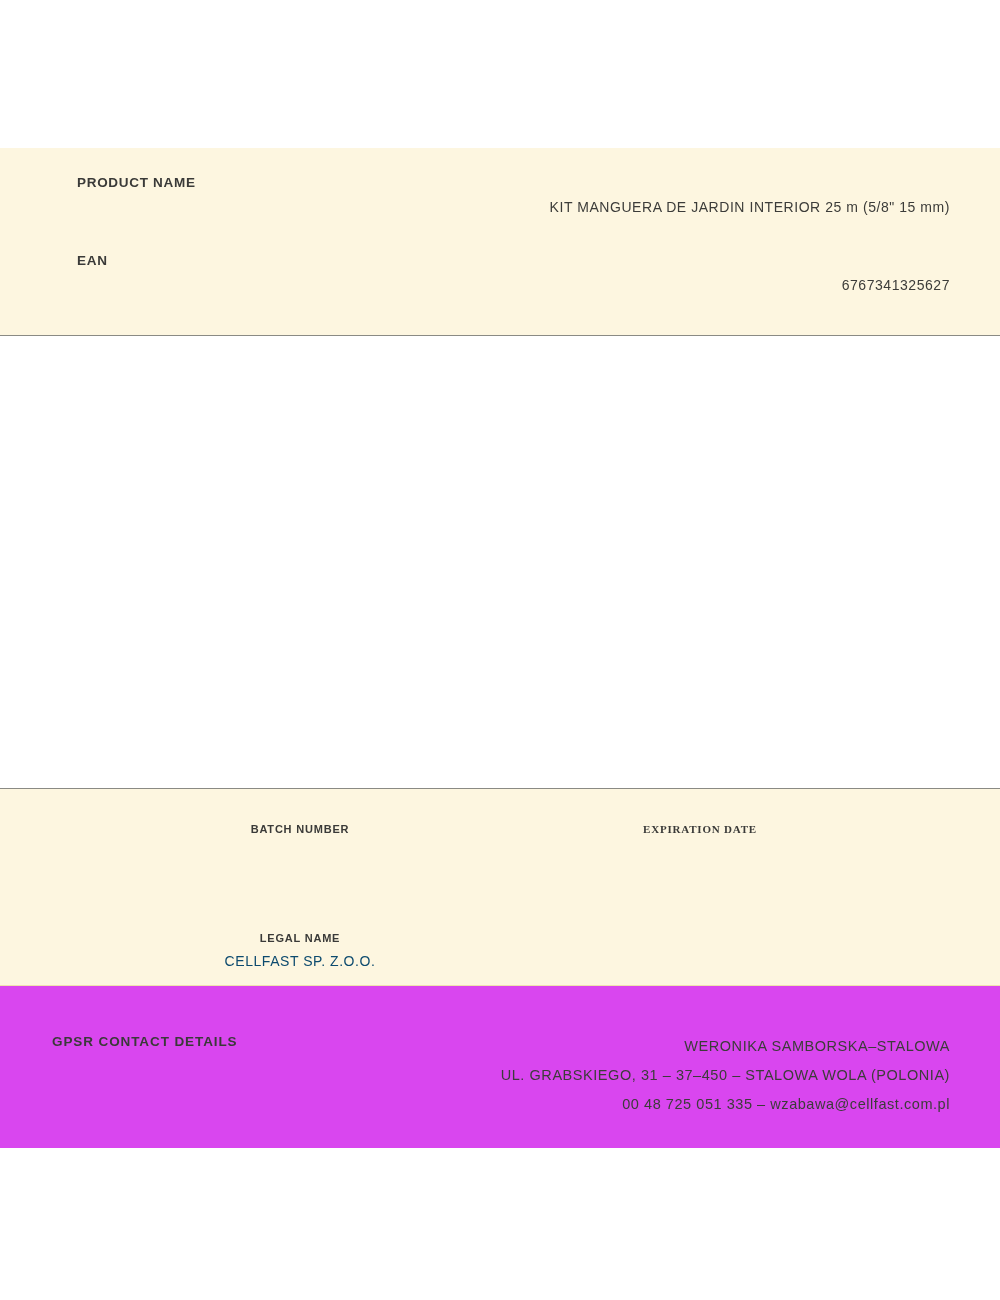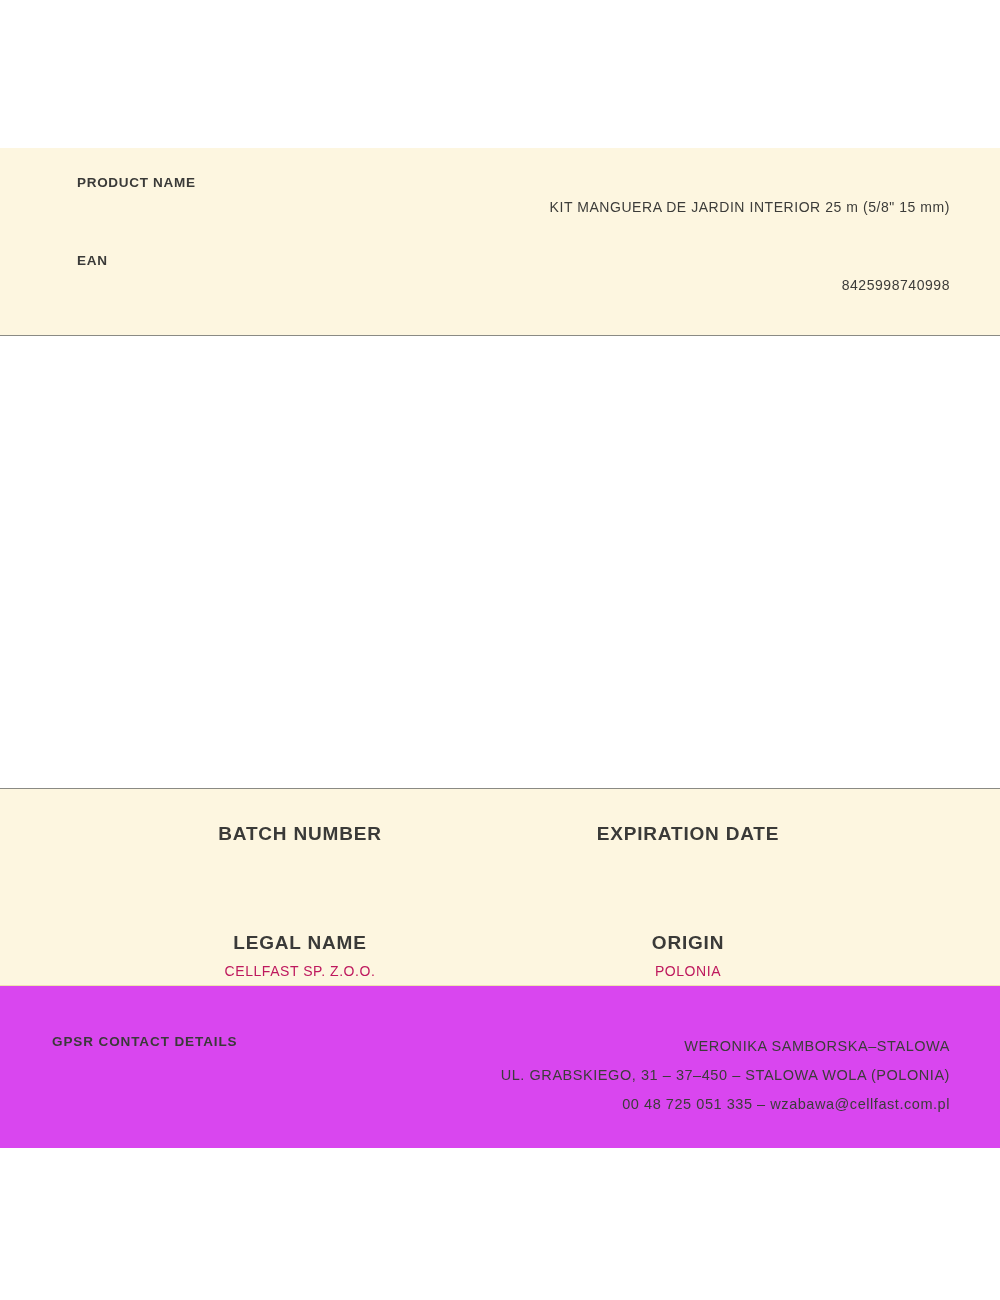--- a/index.html
+++ b/index.html
@@ -82,38 +82,39 @@
     height: 100%;
   }
   .col-a {
     position: absolute;
     left: 150px;
     width: 300px;
     text-align: center;
   }
   .col-b {
     position: absolute;
-    left: 538px;
+    left: 550px;
     width: 300px;
     text-align: center;
+    font-family: Liberation Serif, serif;
   }
   .row-1 { top: 34px; }
   .row-2 { top: 124px; margin-top: 19px; }
   .center-label {
-    font-size: 19px;
+    font-size: 11px;
     font-weight: bold;
     letter-spacing: 0.8px;
     margin: 0 0 9px 0;
     color: #3a3a38;
   }
   .center-value {
     font-size: 14px;
     letter-spacing: 0.55px;
     margin: 0;
-    color: #be185d;
+    color: #0c4a6e;
   }
   .col-b .center-label,
   .col-b .center-value { text-align: center; }
 
   
   .gpsr-block {
     position: absolute;
     top: 986px;
     left: 0;
     width: 1000px;
@@ -172,21 +173,21 @@
 <div class="page">
 
   <div class="top-blank"></div>
 
   <section class="product-block">
     <div class="product-inner">
       <div class="field-label">PRODUCT NAME</div>
       <div class="field-value">KIT MANGUERA DE JARDIN INTERIOR 25 m (5/8" 15 mm)</div>
       <div class="spacer-22"></div>
       <div class="field-label">EAN</div>
-      <div class="field-value">8425998740998</div>
+      <div class="field-value">6767341325627</div>
     </div>
   </section>
 
   <div class="middle-blank"></div>
 
   <section class="info-block">
     <div class="info-grid">
 
       <div class="col-a row-1">
         <div class="center-label">BATCH NUMBER</div>
@@ -196,24 +197,20 @@
       <div class="col-b row-1">
         <div class="center-label">EXPIRATION DATE</div>
         <div class="center-value"></div>
       </div>
 
       <div class="col-a row-2">
         <div class="center-label">LEGAL NAME</div>
         <div class="center-value">CELLFAST SP. Z.O.O.</div>
       </div>
 
-      <div class="col-b row-2">
-        <div class="center-label">ORIGIN</div>
-        <div class="center-value">POLONIA</div>
-      </div>
 
     </div>
   </section>
 
   <section class="gpsr-block">
     <div class="gpsr-inner">
       <div class="gpsr-label">GPSR CONTACT DETAILS</div>
       <div class="gpsr-lines">
         <div>WERONIKA SAMBORSKA–STALOWA</div>
         <div>UL. GRABSKIEGO, 31 – 37–450 – STALOWA WOLA (POLONIA)</div>

